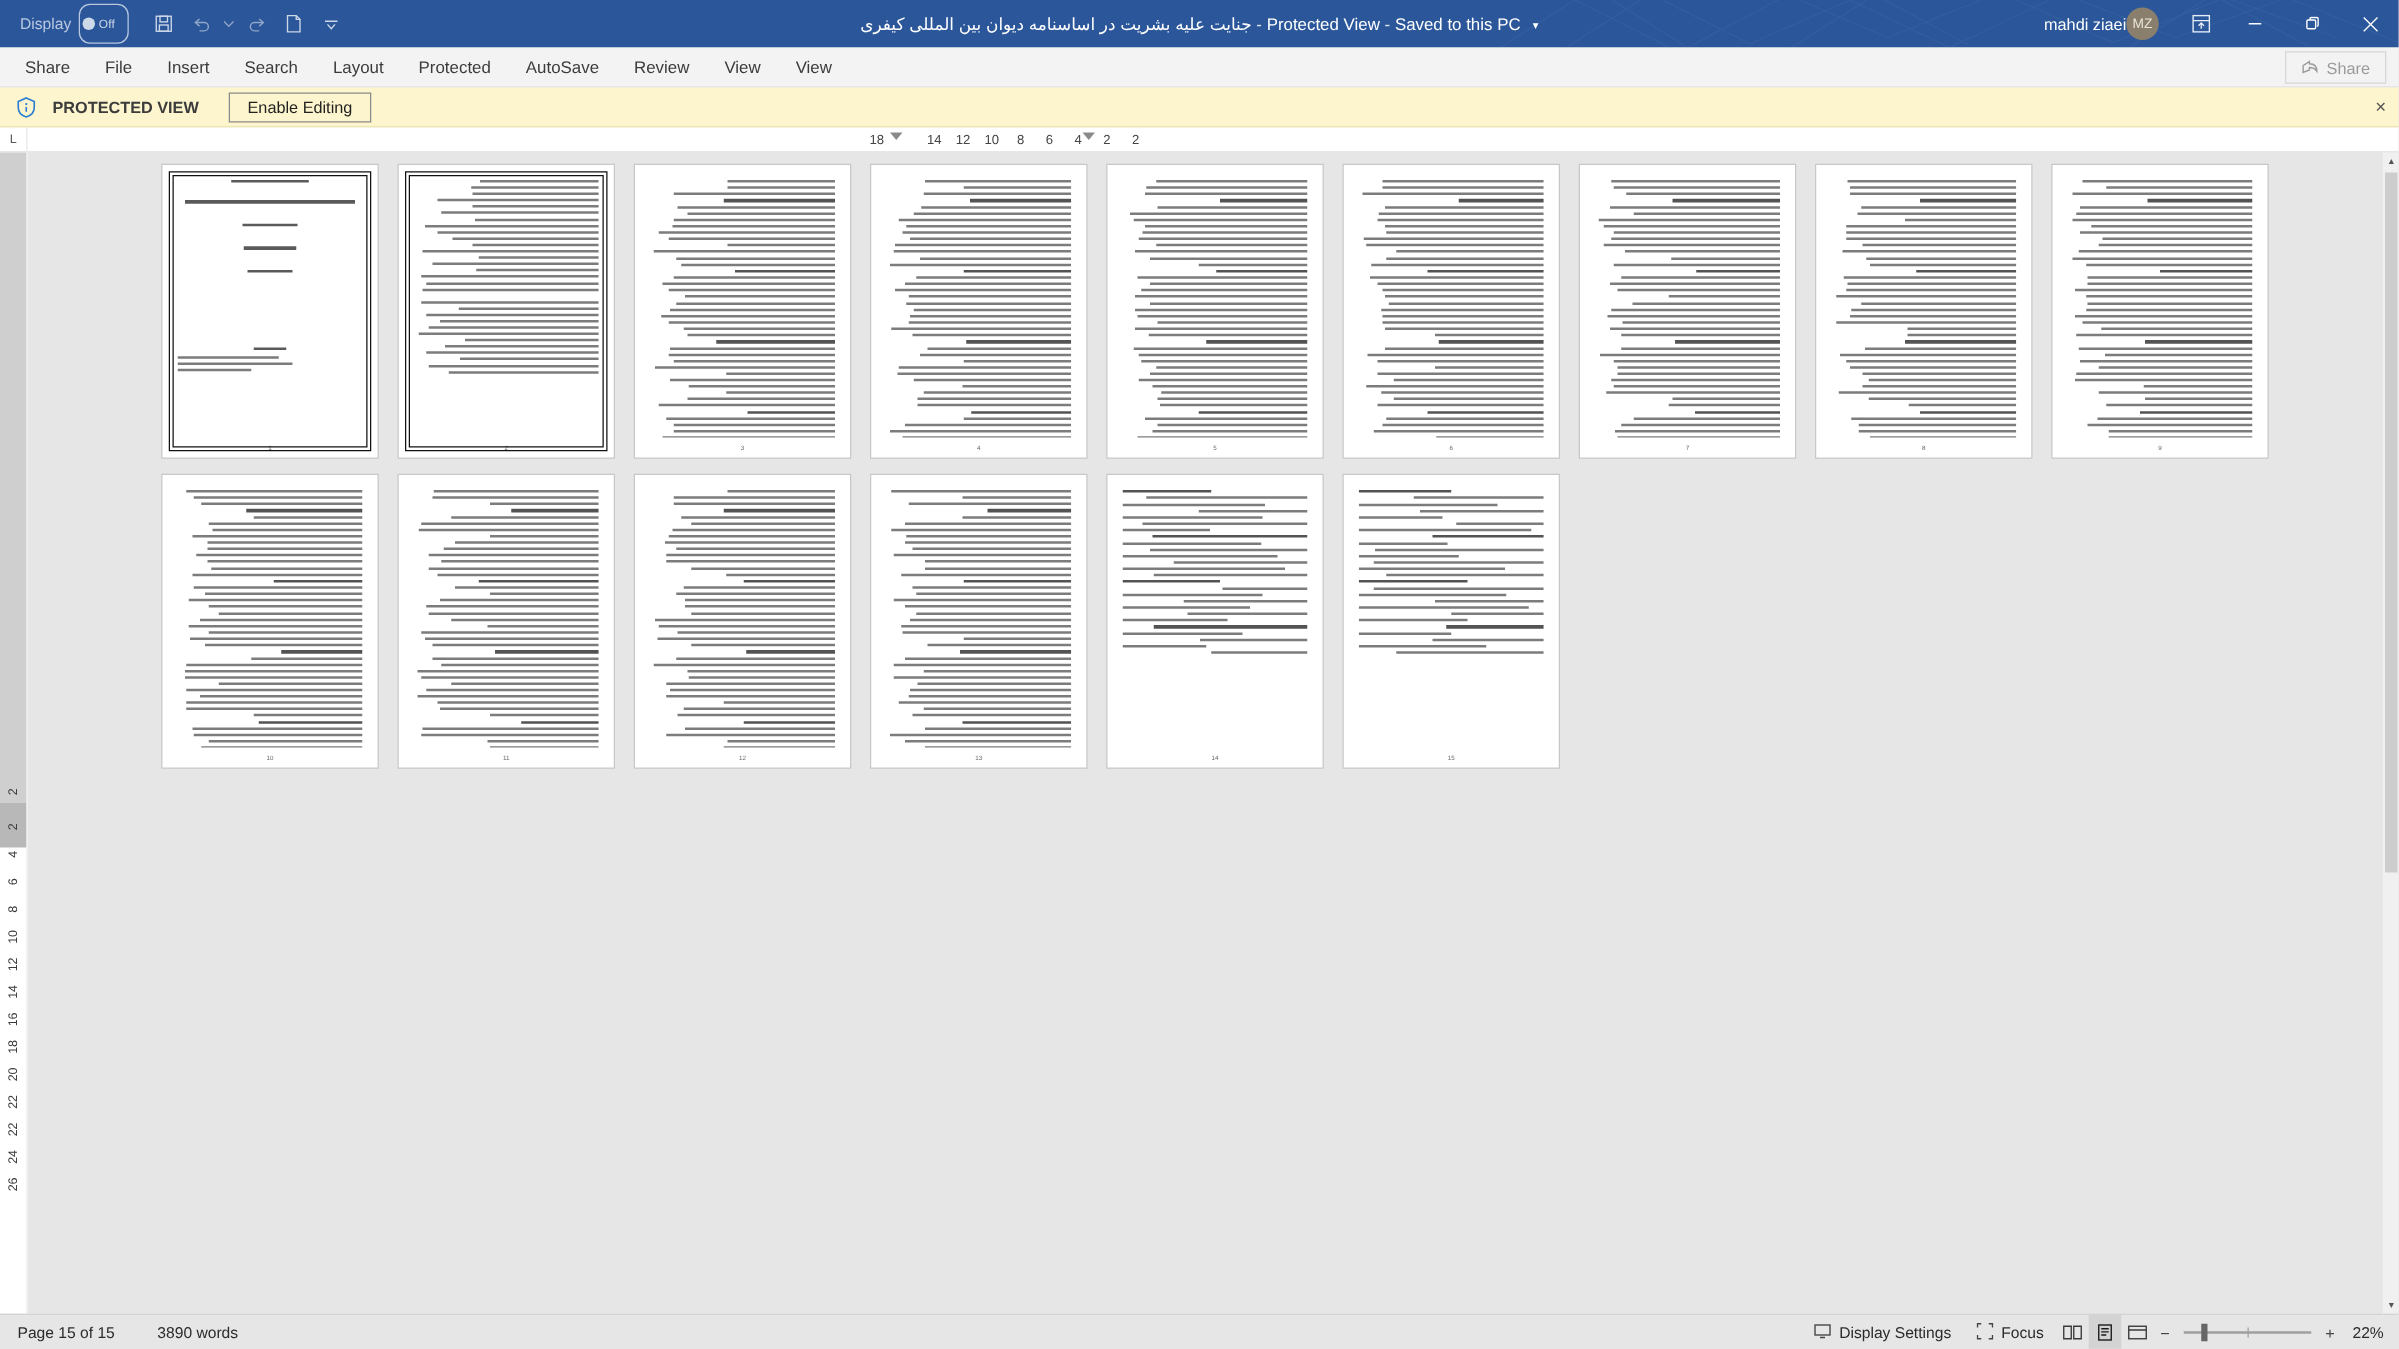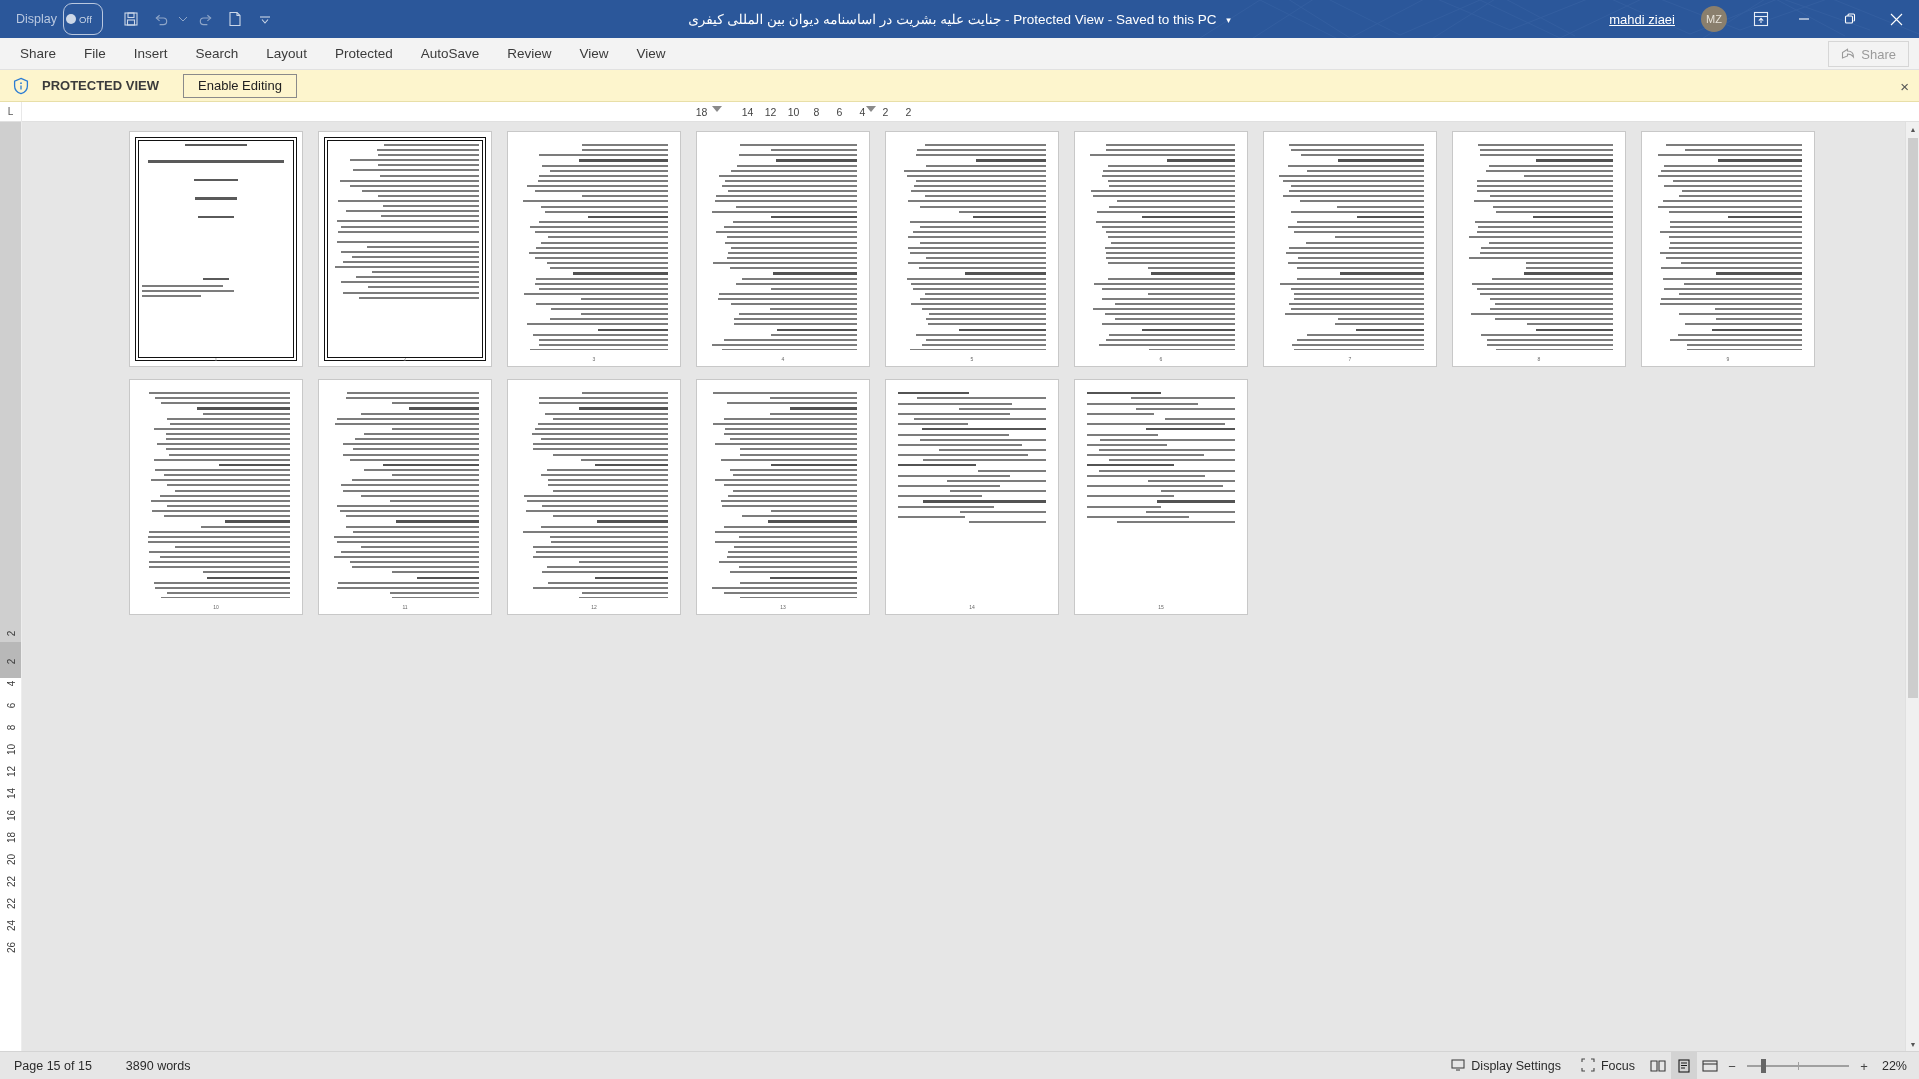--- a/index.html
+++ b/index.html
@@ -74,21 +74,21 @@
     z-index: 2;
   }
   .searchbox .sb-text { font-size: 13px; color: #1d2f4e; }
 
   .tb-right {
     position: absolute; right: 0; top: 0;
     height: 38px;
     display: flex; align-items: center;
     z-index: 2;
   }
-  .user-name { font-size: 13px; margin-right: 26px; text-decoration: underline; }
+  .user-name { font-size: 13px; margin-right: 0; }
   .avatar {
     width: 26px; height: 26px; border-radius: 50%;
     background: #8a7f6d; color: #e8e3d9;
     display: flex; align-items: center; justify-content: center;
     font-size: 11px; margin-right: 14px;
   }
   .ribbon-display { width: 40px; height: 38px; display: flex; align-items: center; justify-content: center; }
   .wbtn { width: 46px; height: 38px; display: flex; align-items: center; justify-content: center; }
 
   

